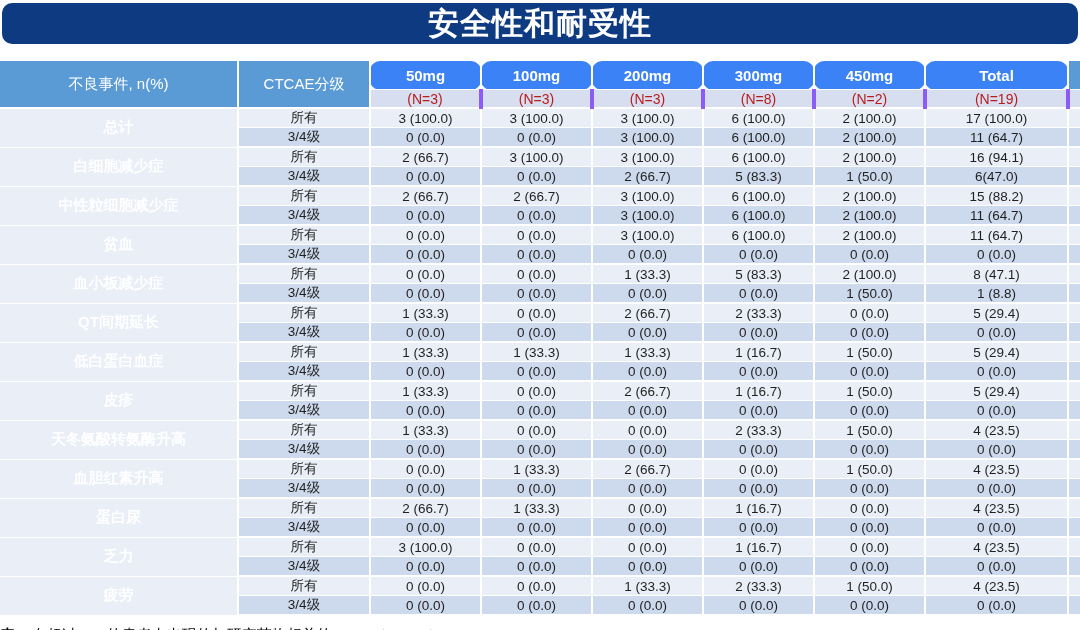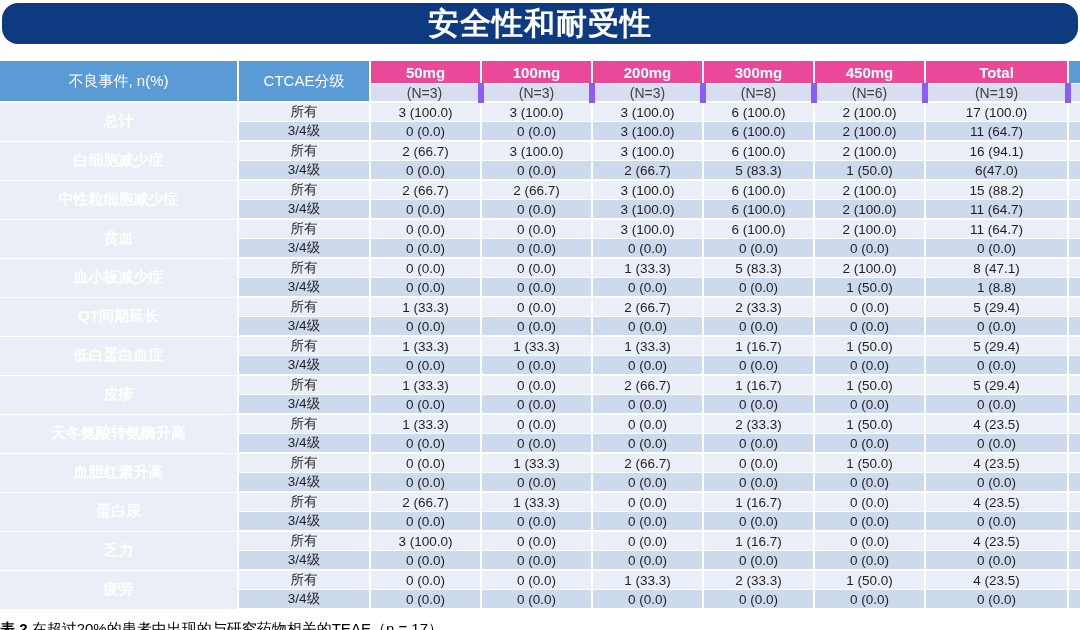--- a/index.html
+++ b/index.html
@@ -6,21 +6,21 @@
     margin: 0; padding: 0;
     width: 1080px; height: 630px;
     background: #ffffff;
     font-family: "Liberation Sans", sans-serif;
     overflow: hidden;
   }
   .title-bar {
     margin: 3px 2px 0 2px;
     height: 41px;
     background: #0d3a80;
-    border-radius: 16px;
+    border-radius: 10px;
     display: flex; align-items: center; justify-content: center;
   }
   .title-bar .title-text {
     color: #ffffff; font-weight: bold; font-size: 31px; letter-spacing: 1px;
   }
   table.safety {
     border-collapse: collapse;
     table-layout: fixed;
     width: 1080px;
     margin-top: 17px;
@@ -29,32 +29,32 @@
     padding: 0; margin: 0;
     text-align: center; vertical-align: middle;
     overflow: hidden; white-space: nowrap;
   }
   th.side {
     background: #5b9bd5; color: #ffffff;
     font-size: 15px; font-weight: normal;
     border-right: 2px solid #fff; border-bottom: 2px solid #fff;
   }
   th.dose {
-    background: #ec4899; color: #ffffff;
-    font-size: 15px; font-weight: bold; height: 22px;
-    border-right: 2px solid #fff; border-bottom: 1px solid #fff;
+    background: #3b82f6; color: #ffffff;
+    font-size: 15px; font-weight: bold; height: 28px;
+    border-right: 2px solid #fff; border-bottom: 1px solid #fff; border-radius: 10px;
   }
   th.strip-dose {
     background: #5b9bd5; height: 20px;
     border-bottom: 1px solid #fff;
   }
   th.nrow {
-    background: #d6def0; color: #404040;
+    background: #d6def0; color: #b91c1c;
     font-size: 14px; font-weight: normal; height: 17px;
-    border-right: 6px solid #8b5cf6; border-bottom: 2px solid #fff;
+    border-right: 4px solid #8b5cf6; border-bottom: 2px solid #fff;
   }
   th.strip-n { background: #d6def0; height: 17px; border-bottom: 2px solid #fff; }
   td {
     font-size: 13.5px; color: #1f1f1f; height: 18px;
     border-right: 2px solid #fff;
   }
   tr.r-all td { background: #e9eef7; border-bottom: 1px solid #fff; }
   tr.r-g34 td { background: #cdd9ec; border-bottom: 2px solid #fff; }
   td.event {
     background: #5b9bd5; color: #ffffff;
@@ -100,21 +100,21 @@
           <th class="dose">300mg</th>
           <th class="dose">450mg</th>
           <th class="dose">Total</th>
           <th class="strip-dose"></th>
         </tr>
         <tr>
           <th class="nrow">(N=3)</th>
           <th class="nrow">(N=3)</th>
           <th class="nrow">(N=3)</th>
           <th class="nrow">(N=8)</th>
-          <th class="nrow">(N=6)</th>
+          <th class="nrow">(N=2)</th>
           <th class="nrow">(N=19)</th>
           <th class="strip-n"></th>
         </tr>
       </thead>
     <tbody>
         <tr class="r-all">
           <td class="event" rowspan="2">总计</td>
           <td>所有</td>
           <td>3 (100.0)</td>
           <td>3 (100.0)</td>

